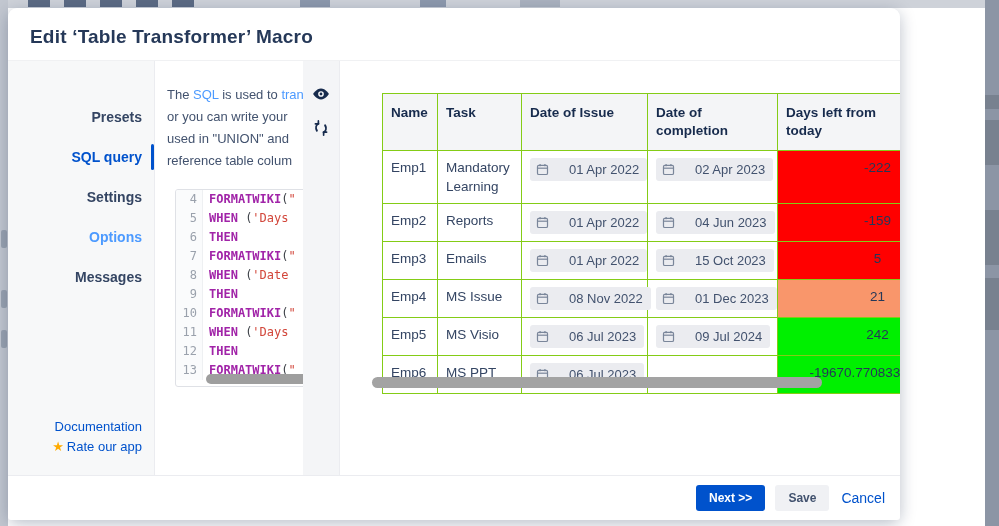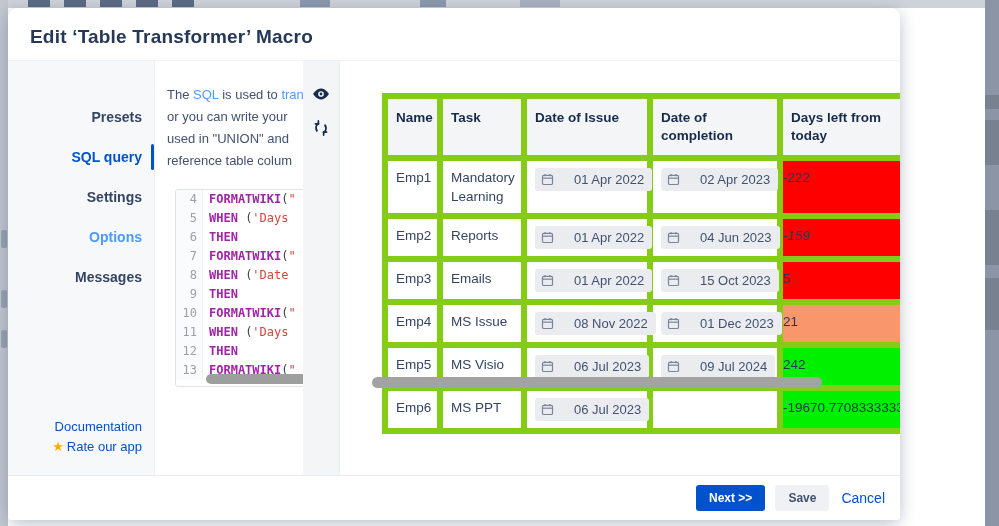--- a/index.html
+++ b/index.html
@@ -54,25 +54,25 @@
 
   
   .tools { width:37px; background:#f4f5f7; border-right:1px solid #ebecf0; padding-top:24px;
            display:flex; flex-direction:column; align-items:center; gap:12px; }
   .tool { width:22px; height:22px; display:flex; align-items:center; justify-content:center; cursor:pointer; }
 
   
   .preview { flex:1; position:relative; background:#fff; overflow:hidden; }
   .table-clip { position:absolute; left:42px; top:32px; width:568px; overflow:hidden; }
   table { border-collapse:collapse; table-layout:fixed; width:595px; font-size:13.5px; color:#344563; }
-  th, td { border:6px solid #84cc16; vertical-align:top; text-align:left; }
+  th, td { border:1px solid #84cc16; vertical-align:top; text-align:left; }
   th { background:#f4f5f7; color:#172b4d; font-weight:700; padding:10px 8px; line-height:18px; }
   th:last-child span { display:inline-block; max-width:102px; }
   td { padding:7px 8px; line-height:19px; background:#fff; }
-  td.days { padding:7px 0; color:#253858; white-space:nowrap; overflow:hidden; }
+  td.days { text-align:center; padding:7px 0; color:#253858; white-space:nowrap; overflow:hidden; }
   .pill { display:inline-flex; align-items:center; gap:20px; background:#ebecf0; border-radius:3px;
           padding:2px 8px 2px 6px; color:#42526e; white-space:nowrap; font-size:13px; }
   .pill svg { flex:0 0 auto; }
   .table-scrollbar { position:absolute; left:32px; top:316px; width:450px; height:11px;
                      background:#a3a3a3; border-radius:7px; cursor:pointer; }
 
   
   .m-footer { height:45px; border-top:1px solid #ebecf0; display:flex; align-items:center;
               justify-content:flex-end; gap:10px; padding-right:15px; background:#fff;
               border-radius:0 0 3px 3px; }
@@ -273,21 +273,21 @@
                   </span></td>
                 <td><span class="pill">
                     <svg width="13" height="13" viewBox="0 0 14 14">
                       <rect x="1.6" y="2.6" width="10.8" height="9.8" rx="1.4" fill="none" stroke="#7a869a" stroke-width="1.3"></rect>
                       <line x1="1.6" y1="5.6" x2="12.4" y2="5.6" stroke="#7a869a" stroke-width="1.3"></line>
                       <line x1="4.4" y1="1" x2="4.4" y2="3.6" stroke="#7a869a" stroke-width="1.3"></line>
                       <line x1="9.6" y1="1" x2="9.6" y2="3.6" stroke="#7a869a" stroke-width="1.3"></line>
                     </svg>
                     <span>04 Jun 2023</span>
                   </span></td>
-                <td class="days" style="background: rgb(255, 0, 0); font-style: italic;">-159</td>
+                <td class="days" style="background: rgb(255, 0, 0);">-159</td>
               </tr>
               <tr>
                 <td>Emp3</td>
                 <td>Emails</td>
                 <td><span class="pill">
                     <svg width="13" height="13" viewBox="0 0 14 14">
                       <rect x="1.6" y="2.6" width="10.8" height="9.8" rx="1.4" fill="none" stroke="#7a869a" stroke-width="1.3"></rect>
                       <line x1="1.6" y1="5.6" x2="12.4" y2="5.6" stroke="#7a869a" stroke-width="1.3"></line>
                       <line x1="4.4" y1="1" x2="4.4" y2="3.6" stroke="#7a869a" stroke-width="1.3"></line>
                       <line x1="9.6" y1="1" x2="9.6" y2="3.6" stroke="#7a869a" stroke-width="1.3"></line>

